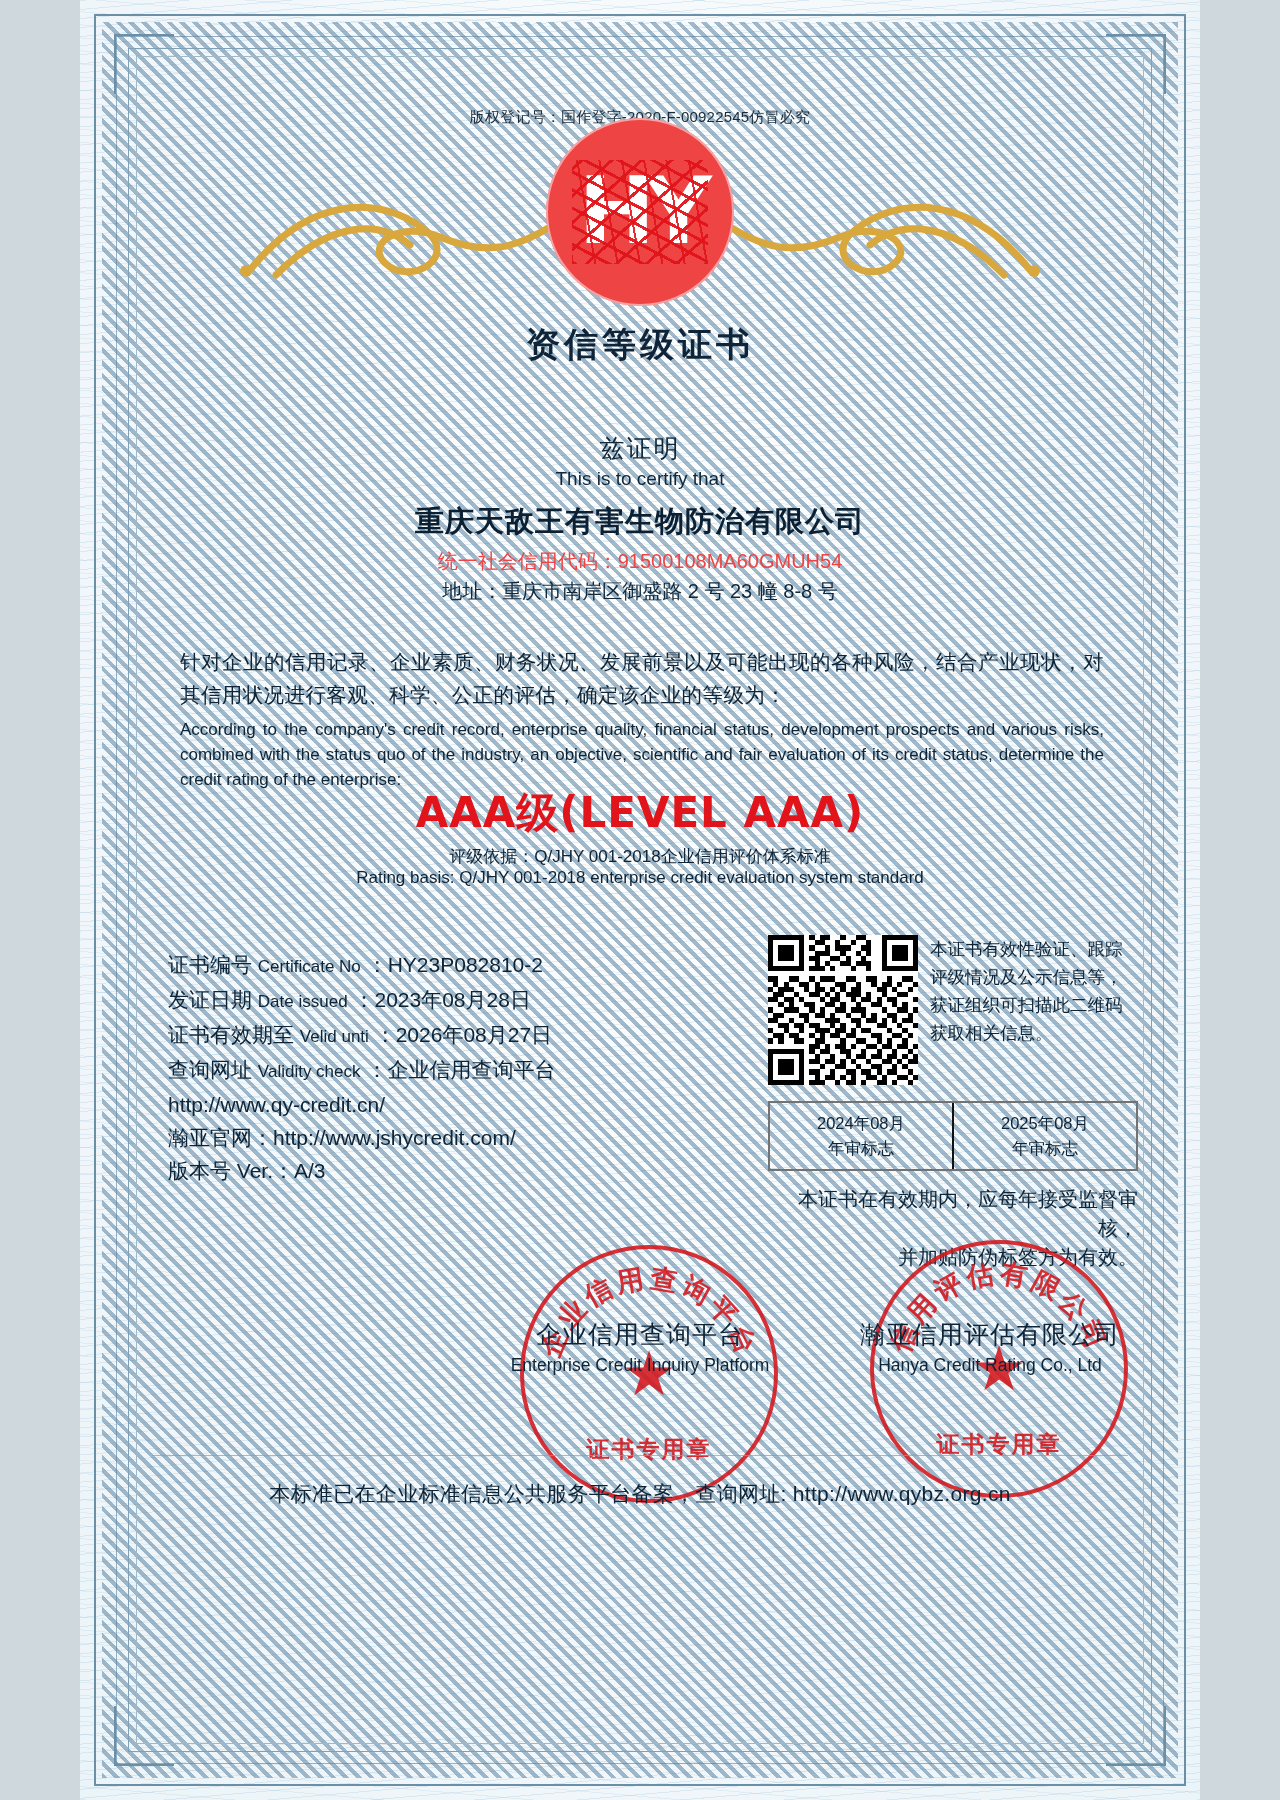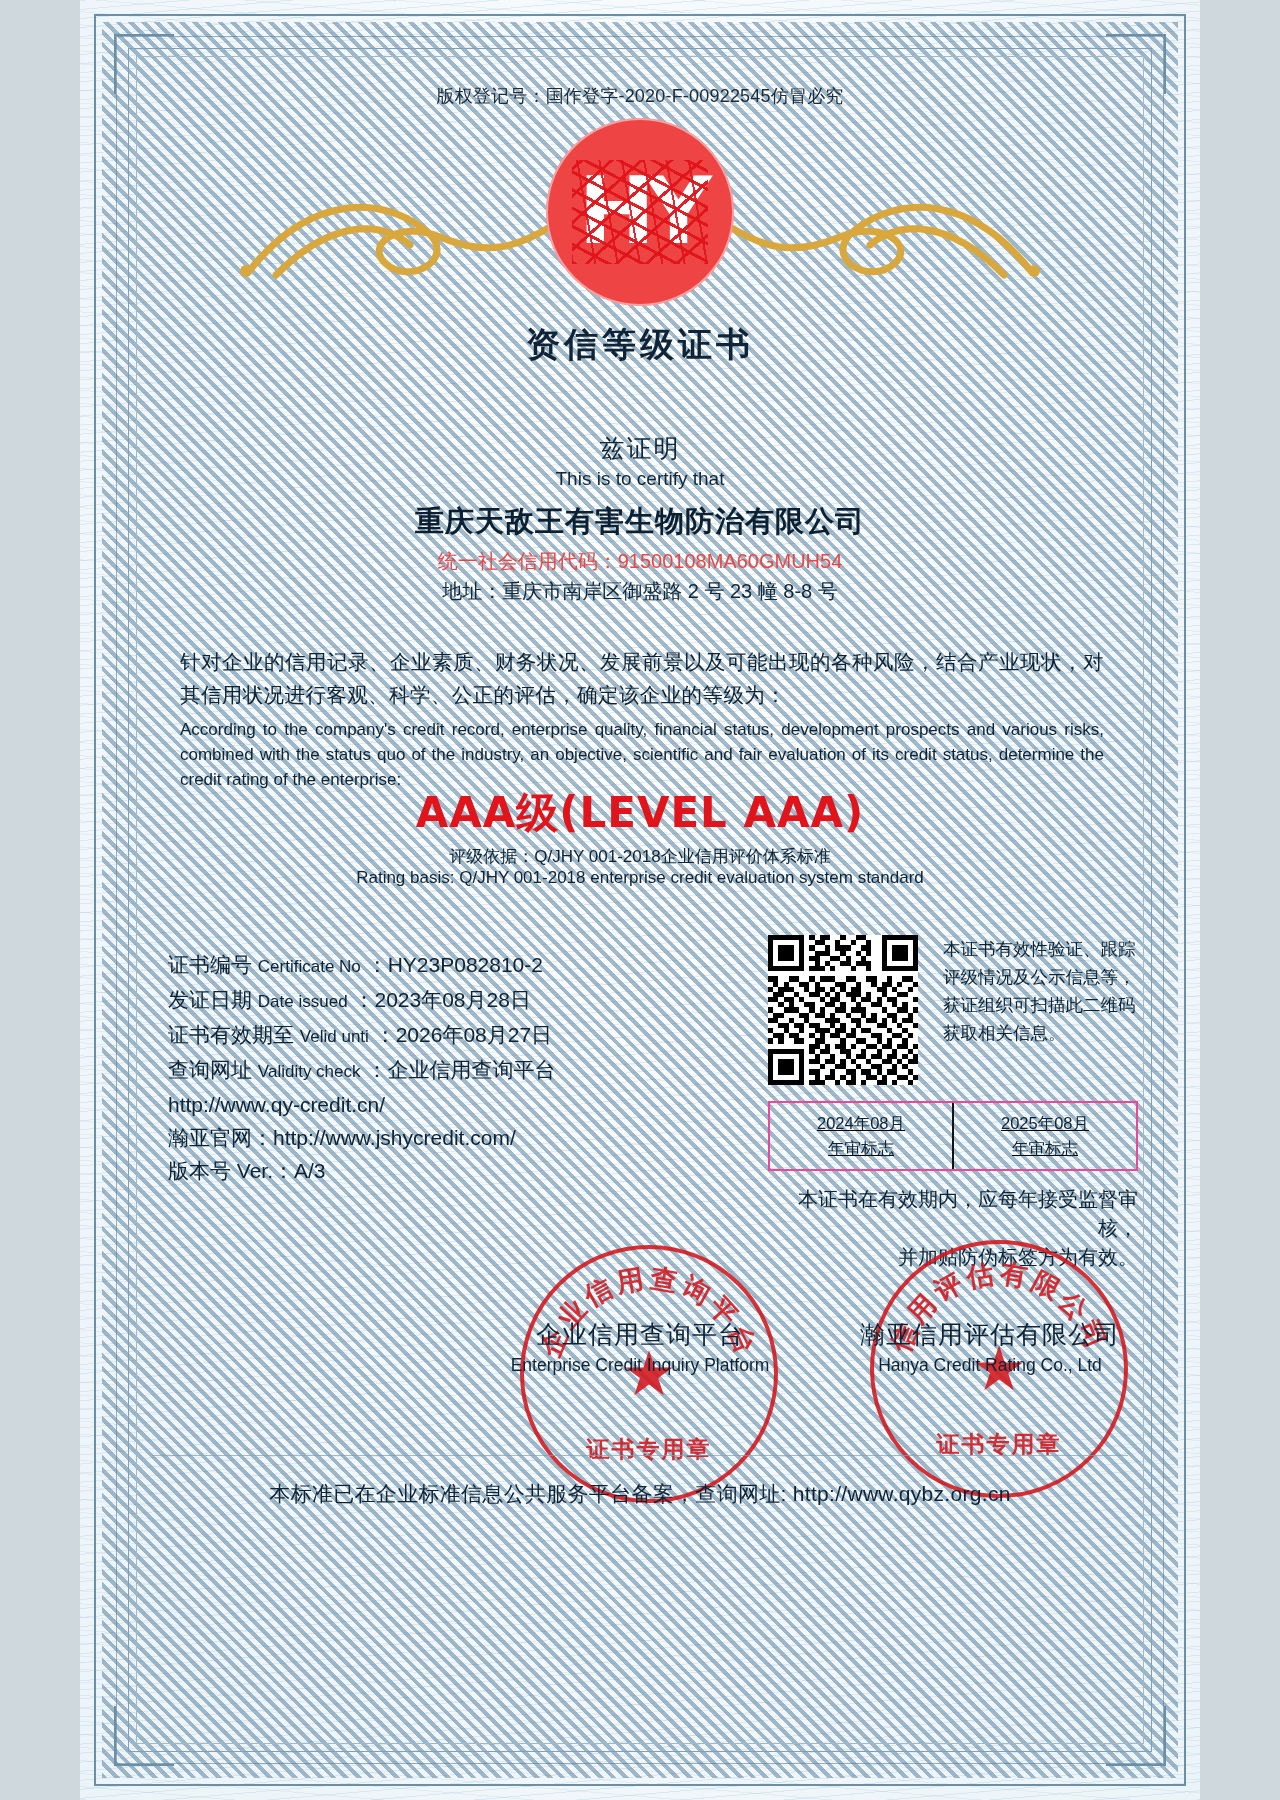--- a/index.html
+++ b/index.html
@@ -50,22 +50,22 @@
     border:2px solid #6c8fa8;
   }
   .corner.tl{left:34px;top:34px;border-right:none;border-bottom:none;}
   .corner.tr{right:34px;top:34px;border-left:none;border-bottom:none;}
   .corner.bl{left:34px;bottom:34px;border-right:none;border-top:none;}
   .corner.br{right:34px;bottom:34px;border-left:none;border-top:none;}
 
   .content{position:absolute;inset:0;}
 
   .copyright{
-    position:absolute;top:84px;left:0;right:0;
-    text-align:center;font-size:18px;color:#1b2b3a;
+    position:absolute;top:108px;left:0;right:0;
+    text-align:center;font-size:15px;color:#1b2b3a;
     letter-spacing:.2px;
   }
 
   .flourish{
     position:absolute;top:175px;left:0;right:0;height:120px;
     pointer-events:none;
   }
 
   .logo{
     position:absolute;left:50%;top:118px;transform:translateX(-50%);
@@ -149,32 +149,32 @@
   .details{
     position:absolute;left:88px;top:948px;width:560px;
     font-size:21px;color:#0e2436;line-height:33px;
   }
   .details .lbl-en{font-size:17px;}
   .details .row{white-space:nowrap;}
 
   .qr-block{
     position:absolute;right:62px;top:935px;width:370px;
   }
-  .qr-row{display:flex;gap:25px;align-items:flex-start;}
+  .qr-row{display:flex;gap:12px;align-items:flex-start;}
   .qr{
     width:150px;height:150px;flex:0 0 150px;
     background:#fff;
     position:relative;
     image-rendering:pixelated;
   }
   .qr-note{
     font-size:17.5px;line-height:28px;color:#0e2436;
   }
   .seal-boxes{
-    display:flex;margin-top:16px;border:2px solid #ec4899;text-decoration:underline;
+    display:flex;margin-top:16px;border:2px solid #737373;
   }
   .seal-box{
     flex:1;padding:8px 4px;text-align:center;font-size:16.5px;line-height:25px;color:#0e2436;
   }
   .seal-box + .seal-box{border-left:2px solid #111;}
   .qr-footer{
     margin-top:14px;font-size:20px;line-height:29px;color:#0e2436;text-align:right;
   }
 
   .stamp{

